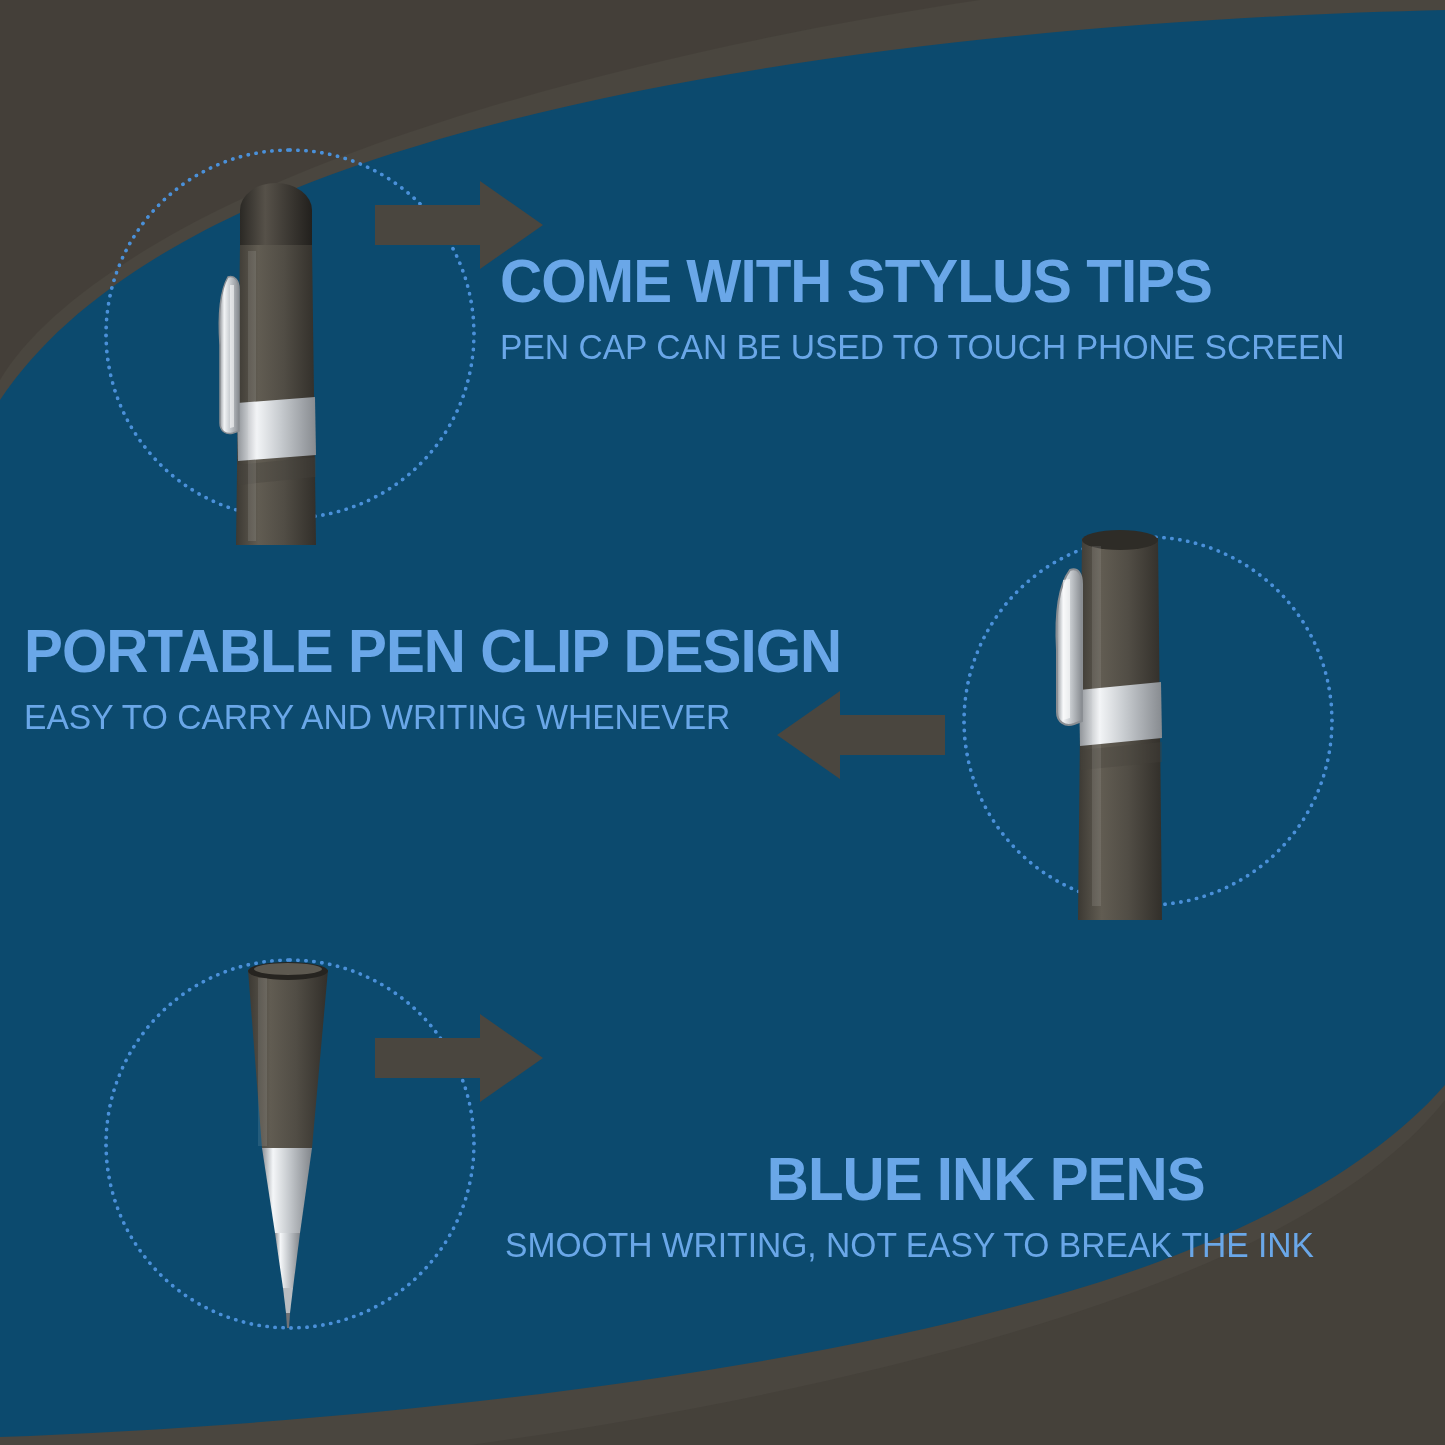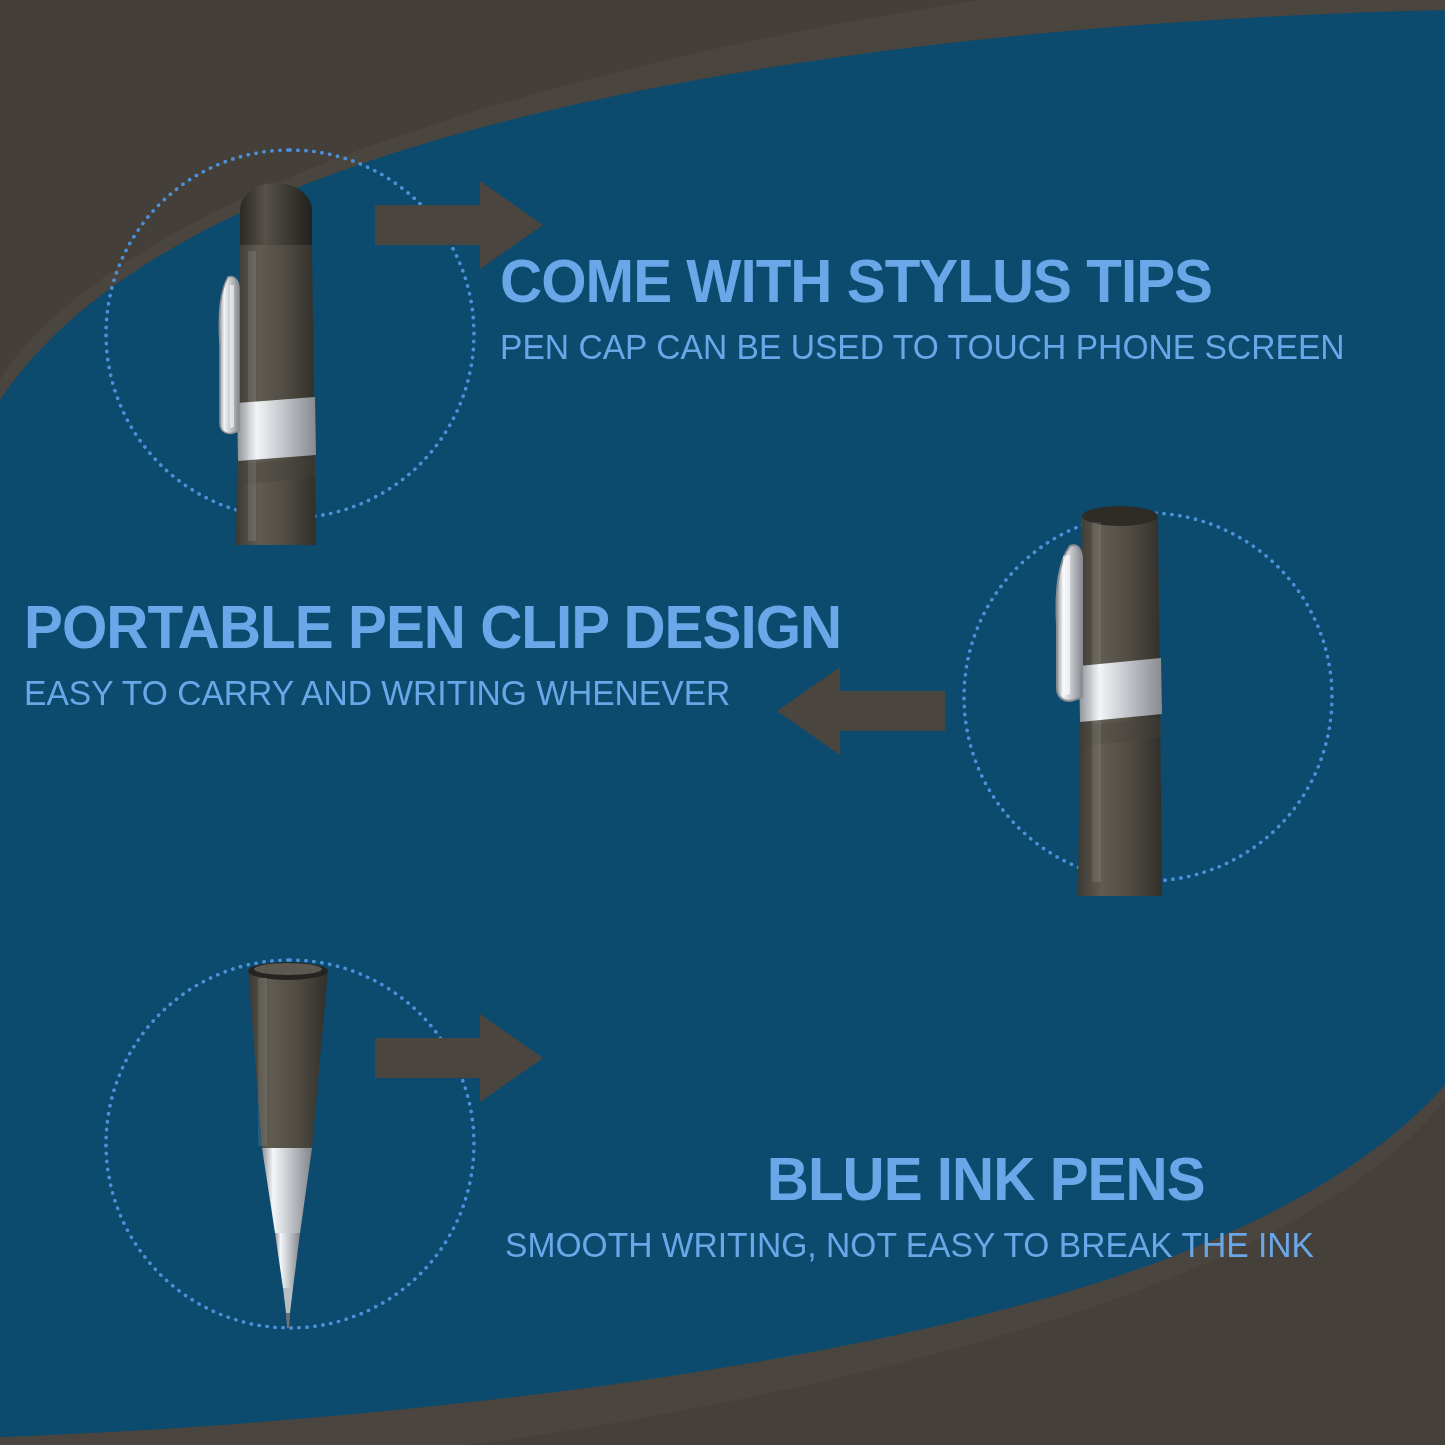--- a/index.html
+++ b/index.html
@@ -136,21 +136,21 @@
     <svg class="arrow" style="left:375px;top:175px;" width="170" height="100" viewBox="0 0 170 100">
       <path d="M0,30 L105,30 L105,6 L168,50 L105,94 L105,70 L0,70 Z" fill="#4a463f"></path>
     </svg>
 
     <div class="txt-block txt-right" style="left:500px;top:250px;">
       <div class="headline">COME WITH STYLUS TIPS</div>
       <div class="subline">PEN CAP CAN BE USED TO TOUCH PHONE SCREEN</div>
     </div>
   </div>
 
-  <div class="feature" style="left:0;top:476px;width:1445px;height:440px;">
+  <div class="feature" style="left:0;top:500px;width:1445px;height:440px;">
 
     <div class="circle-zone" style="left:962px;top:35px;width:372px;height:372px;"></div>
 
     <svg class="pen" style="left:1030px;top:30px;" width="220" height="390" viewBox="0 0 220 390">
       <defs>
         <linearGradient id="bodyG2" x1="0" y1="0" x2="1" y2="0">
           <stop offset="0%" stop-color="#3c3933"></stop>
           <stop offset="28%" stop-color="#615c52"></stop>
           <stop offset="60%" stop-color="#514d45"></stop>
           <stop offset="100%" stop-color="#322f2a"></stop>

